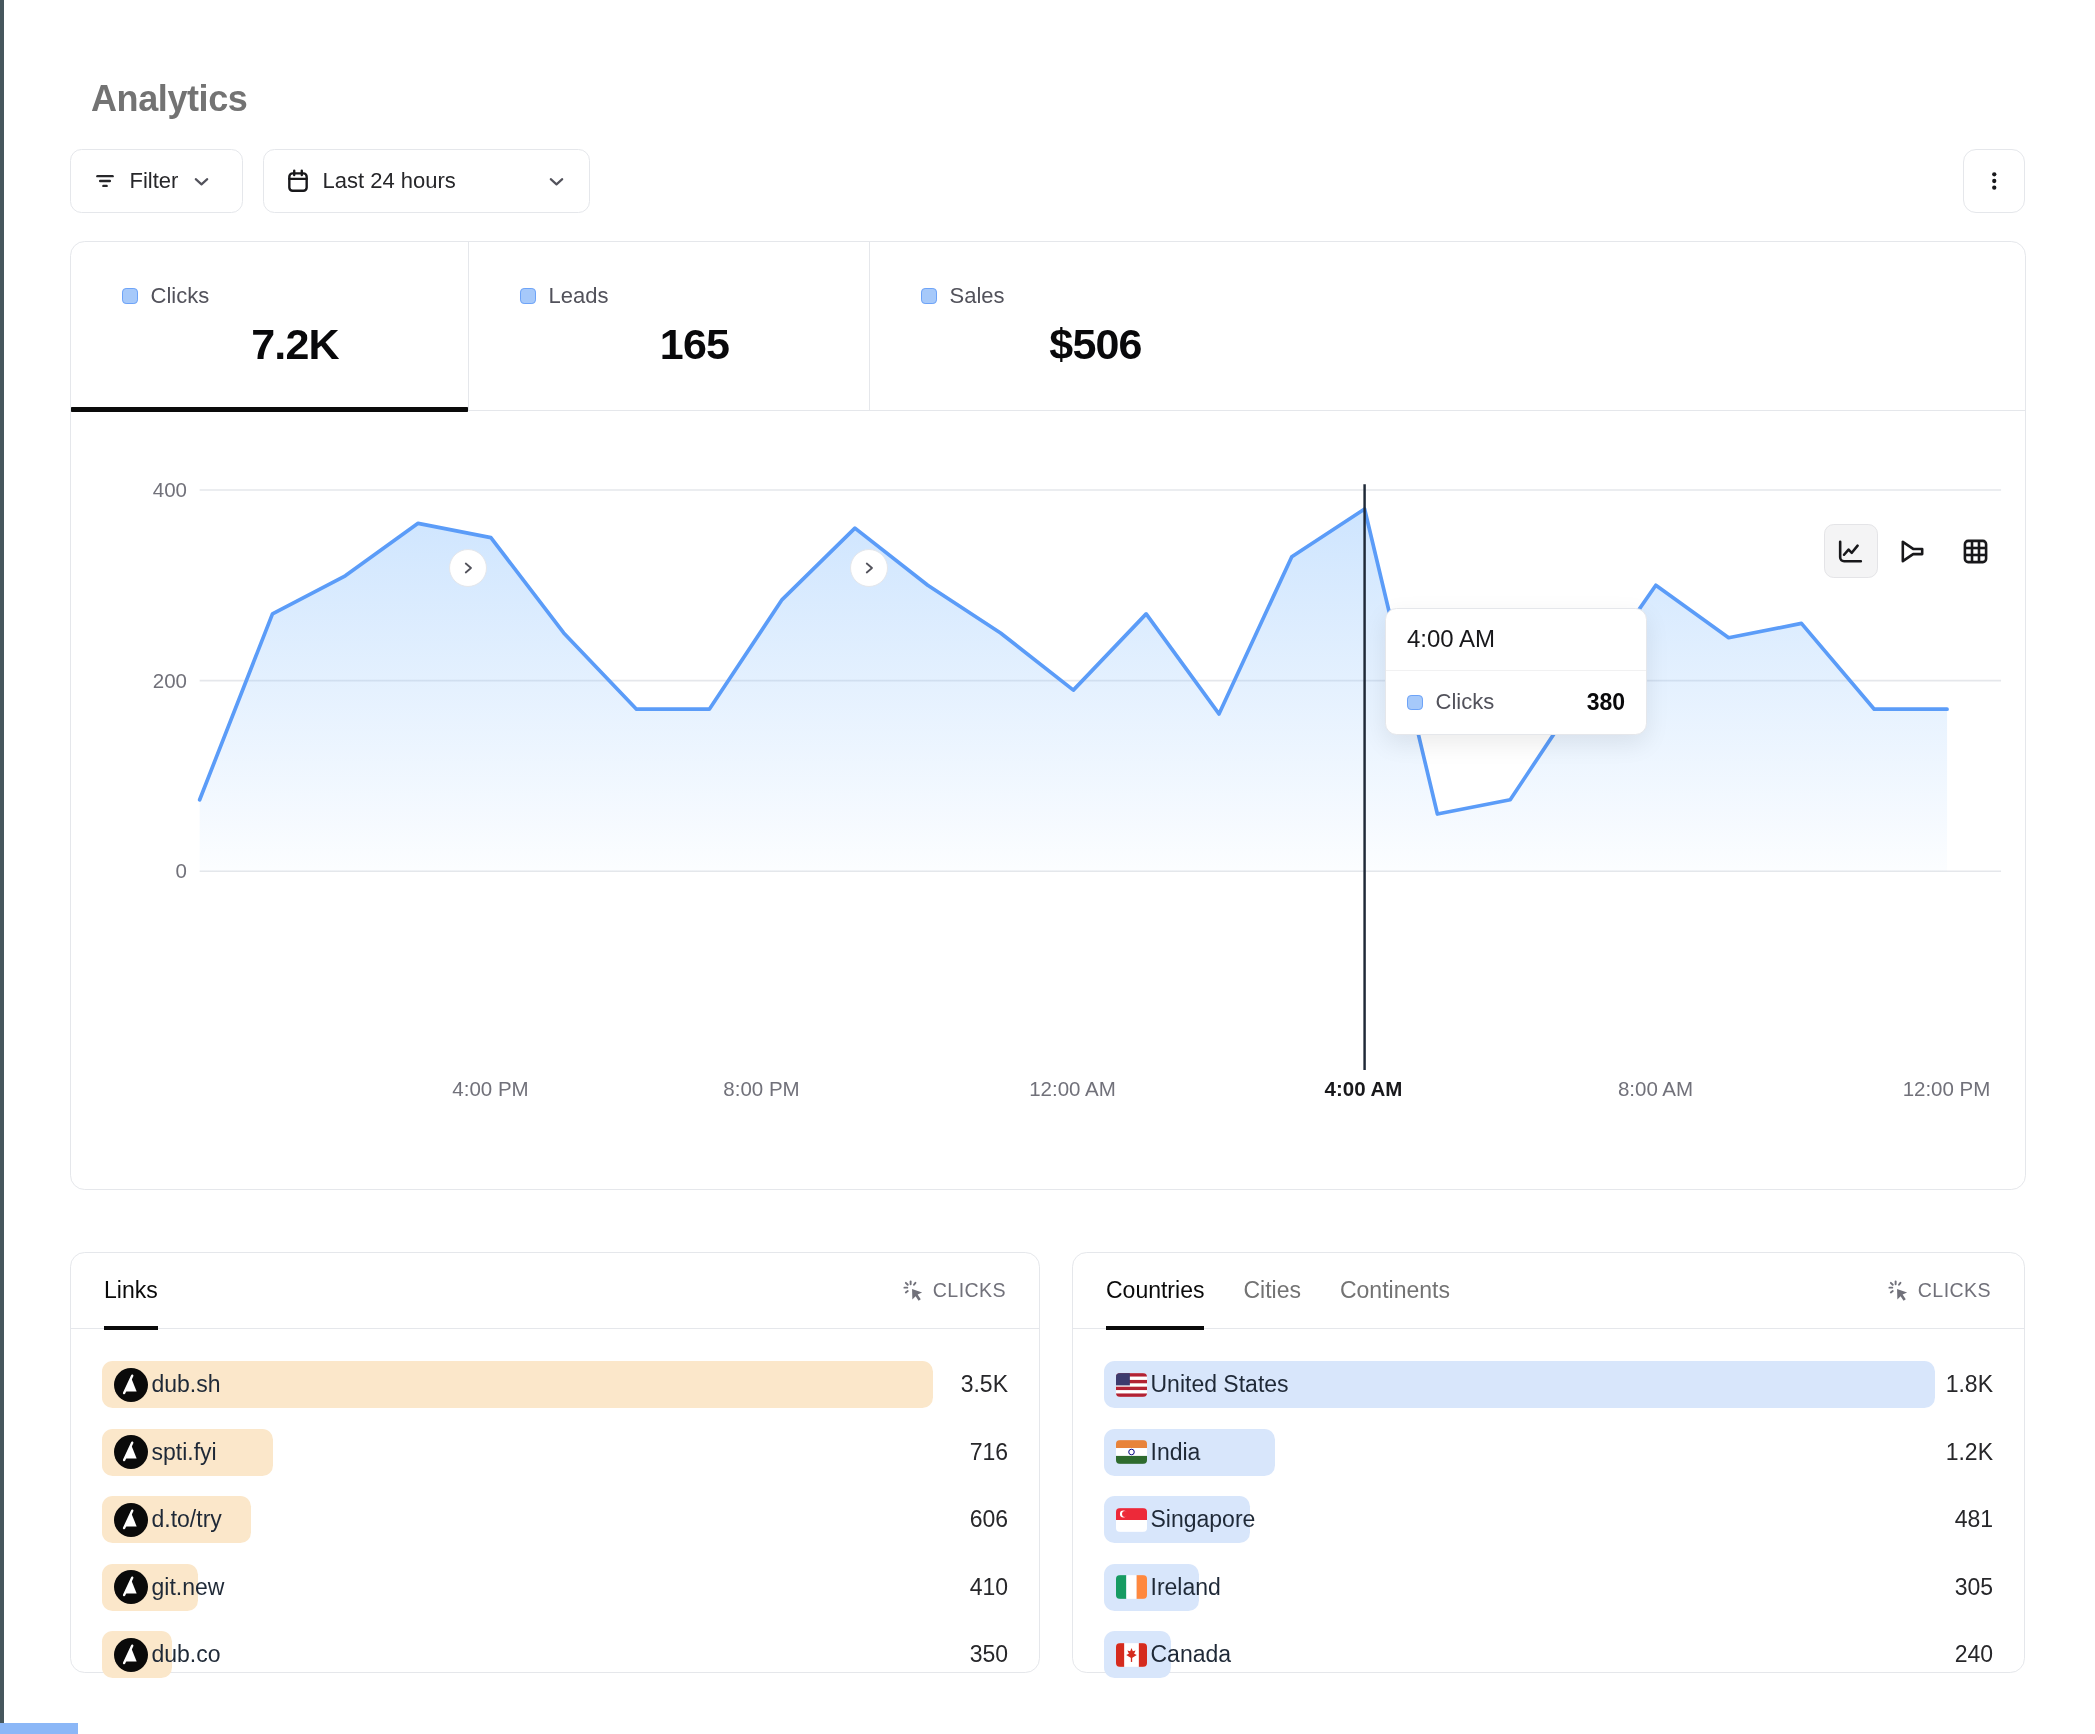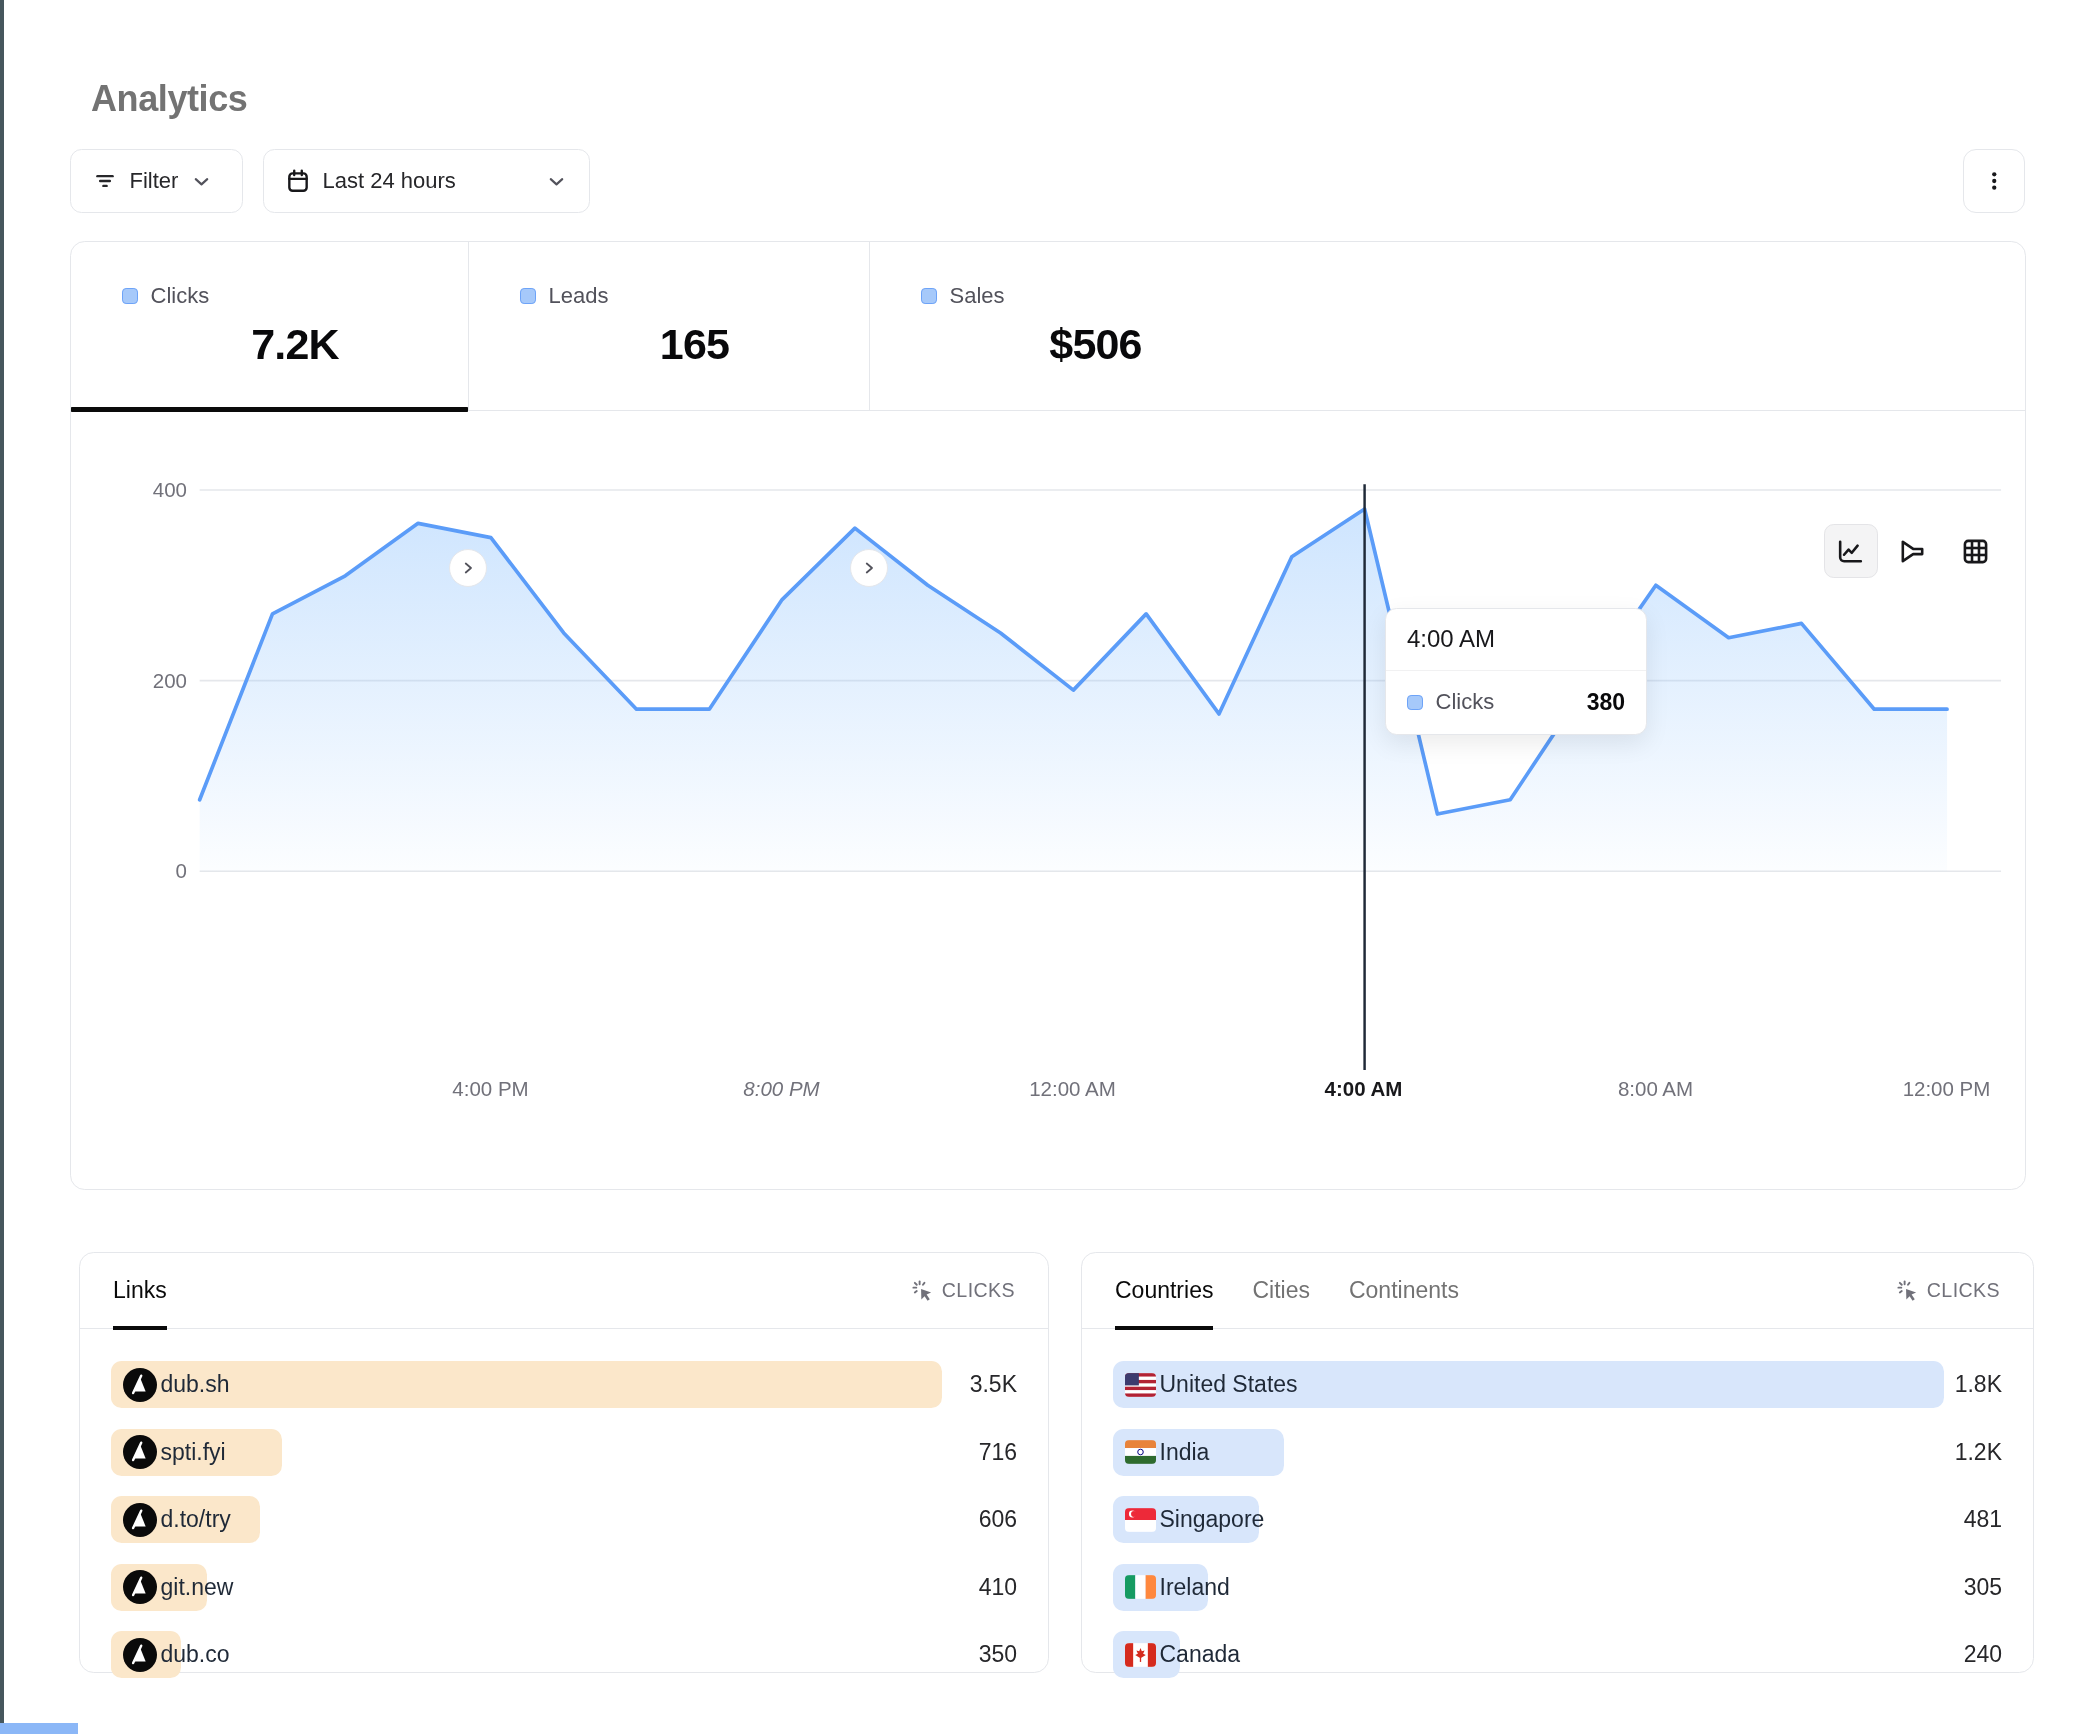--- a/index.html
+++ b/index.html
@@ -51,21 +51,21 @@
   
   .tooltip{position:absolute;left:1385px;top:608px;width:262px;background:#fff;border:1.6px solid #e5e7eb;
            border-radius:11.5px;box-shadow:0 8.2px 24.5px rgba(0,0,0,0.08);z-index:5;box-sizing:border-box;}
   .tooltip-head{padding:16.4px 21px;font-size:24px;font-weight:500;color:#18181b;border-bottom:1.6px solid #f1f1f2;}
   .tooltip-row{display:flex;align-items:center;gap:13px;padding:18px 21px;}
   .tooltip-series{font-size:22px;color:#52525b;flex:1;}
   .tooltip-value{font-size:23px;font-weight:700;color:#09090b;}
 
   
   .panel{position:absolute;top:1252px;height:421px;border:1.6px solid #e5e7eb;border-radius:14.7px;
-         background:#fff;box-sizing:border-box;margin-left:9px;}
+         background:#fff;box-sizing:border-box;}
   .panel.links{left:70px;width:970px;}
   .panel.countries{left:1072px;width:953px;}
   .panel-head{position:relative;height:75px;border-bottom:1.6px solid #e5e7eb;display:flex;align-items:center;
               padding:0 33px;gap:39px;}
   .panel-tab{position:relative;height:75px;display:flex;align-items:center;font-size:23px;color:#737373;cursor:pointer;}
   .panel-tab.active{color:#0a0a0a;font-weight:500;}
   .panel-tab.active::after{content:"";position:absolute;left:0;bottom:-1.6px;width:100%;height:4.1px;background:#0a0a0a;}
   .metric{margin-left:auto;display:flex;align-items:center;gap:8.2px;font-size:19.6px;color:#71717a;letter-spacing:0.4px;cursor:pointer;}
   .rows{position:absolute;left:31px;right:31px;top:108px;}
   .row{position:relative;height:47px;margin-bottom:20.5px;cursor:pointer;}
@@ -213,21 +213,21 @@
         </g>
       <path id="area-path" fill="url(#areaGrad)" stroke="none" d="M158,477.625 L247,250.45 L336,203.84999999999997 L425,139.77499999999998 L514,157.25 L603,273.75 L692,366.95 L781,366.95 L870,232.97499999999997 L959,145.59999999999997 L1048,215.5 L1137,273.75 L1226,343.65 L1315,250.45 L1404,372.775 L1493,180.55 L1582,122.30000000000001 L1671,495.1 L1760,477.625 L1849,343.65 L1938,215.5 L2027,279.575 L2116,262.09999999999997 L2205,366.95 L2294,366.95 L2294,565 L158,565 Z"></path>
       <path id="line-path" fill="none" stroke="#5b9cf8" stroke-width="4.5" stroke-linejoin="round" stroke-linecap="round" d="M158,477.625 L247,250.45 L336,203.84999999999997 L425,139.77499999999998 L514,157.25 L603,273.75 L692,366.95 L781,366.95 L870,232.97499999999997 L959,145.59999999999997 L1048,215.5 L1137,273.75 L1226,343.65 L1315,250.45 L1404,372.775 L1493,180.55 L1582,122.30000000000001 L1671,495.1 L1760,477.625 L1849,343.65 L1938,215.5 L2027,279.575 L2116,262.09999999999997 L2205,366.95 L2294,366.95"></path>
       <line id="crosshair" stroke="#1f2937" stroke-width="3" x1="1582" x2="1582" y1="92" y2="808"></line>
     </svg>
   </div>
   <div class="y-tick" style="top: 478px;">400</div>
   <div class="y-tick" style="top: 669px;">200</div>
   <div class="y-tick" style="top: 859px;">0</div>
   <div class="x-tick" style="left: 417px;">4:00 PM</div>
-  <div class="x-tick" style="left: 708px; font-style: italic;">8:00 PM</div>
+  <div class="x-tick" style="left: 688px;">8:00 PM</div>
   <div class="x-tick" style="left: 999px;">12:00 AM</div>
   <div class="x-tick hl" style="left: 1290px;">4:00 AM</div>
   <div class="x-tick" style="left: 1582px;">8:00 AM</div>
   <div class="x-tick" style="left: 1873px;">12:00 PM</div>
 
   <div class="tooltip">
     <div class="tooltip-head">4:00 AM</div>
     <div class="tooltip-row">
       <span class="legend-sq"></span>
       <span class="tooltip-series">Clicks</span>

